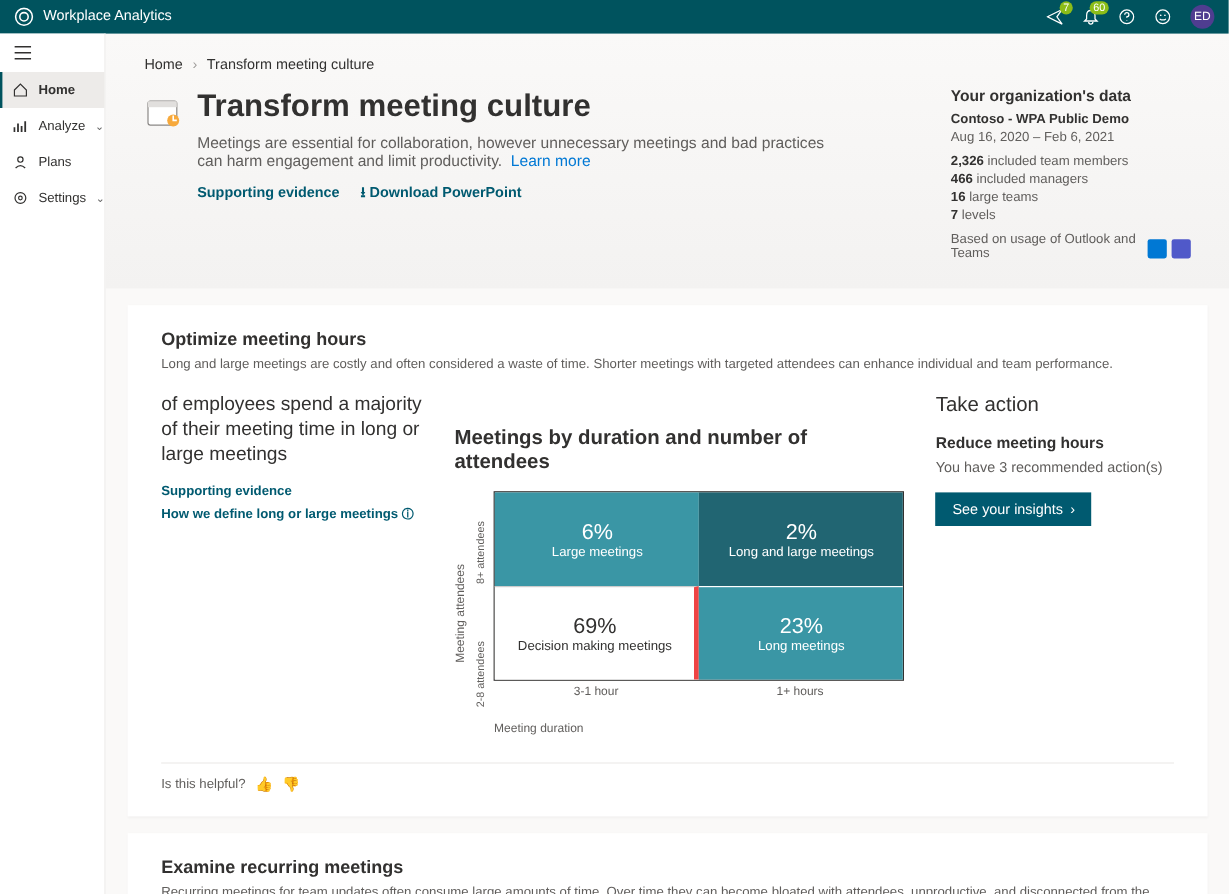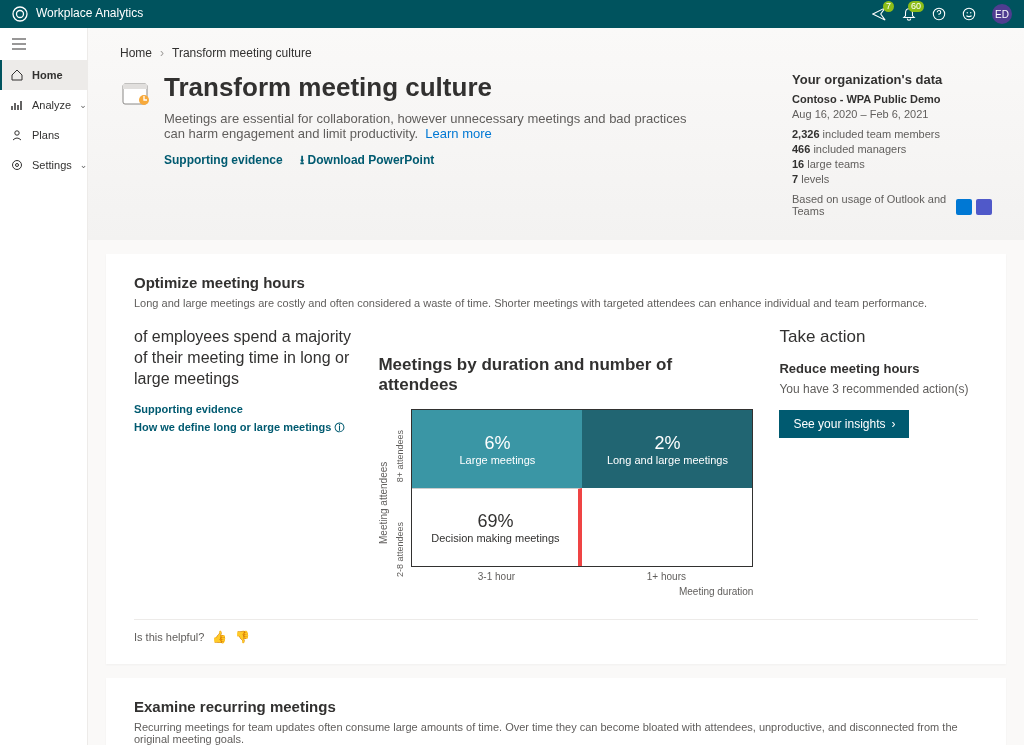--- a/index.html
+++ b/index.html
@@ -61,21 +61,21 @@
 .matrix { display: grid; grid-template-columns: 170px 170px; grid-template-rows: 78px 78px; border: 1px solid #323130; }
 .cell { display: flex; flex-direction: column; align-items: center; justify-content: center; color: #fff; padding: 6px; text-align: center; }
 .cell .pct { font-size: 18px; font-weight: 400; }
 .cell .lbl { font-size: 11px; }
 .cell.tl { background: #3a96a5; }
 .cell.tr { background: #216572; }
 .cell.bl { background: #fff; color: #323130; border-right: 4px solid #ef4444; border-top: 1px solid #ccc; }
 .cell.br { background: #3a96a5; border-top: 1px solid #fff; }
 .xlabels { display: flex; width: 340px; margin-left: 32px; font-size: 10px; color: #605e5c; margin-top: 4px; }
 .xlabels div { flex: 1; text-align: center; }
-.xlabel { text-align: right; font-size: 10px; color: #605e5c; margin-top: 4px; margin-left: 32px; }
+.xlabel { text-align: left; font-size: 10px; color: #605e5c; margin-top: 20px; margin-left: 32px; }
 .helpful { font-size: 11px; color: #605e5c; border-top: 1px solid #edebe9; padding-top: 10px; margin-top: 22px; display: flex; align-items: center; gap: 8px; }
 .thumbs { cursor: pointer; color: #a19f9d; font-size: 12px; }
 svg { display: block; }
 </style>
 </head>
 <body>
 
 <div class="app">
   <div class="topbar">
     <div class="brand">
@@ -237,20 +237,24 @@
                   <div class="lbl">Large meetings</div>
                 </div>
                 <div class="cell tr">
                   <div class="pct"><span>2</span>%</div>
                   <div class="lbl">Long and large meetings</div>
                 </div>
                 <div class="cell bl">
                   <div class="pct"><span>69</span>%</div>
                   <div class="lbl">Decision making meetings</div>
                 </div>
+                <div class="cell br">
+                  <div class="pct"><span>23</span>%</div>
+                  <div class="lbl">Long meetings</div>
+                </div>
               </div>
               <div class="xlabels" style="margin-left:0;width:340px">
                 <div>3-1 hour</div>
                 <div>1+ hours</div>
               </div>
               <div class="xlabel" style="margin-left:0">Meeting duration</div>
               </div>
             </div>
           </div>
           <div class="col-right">

